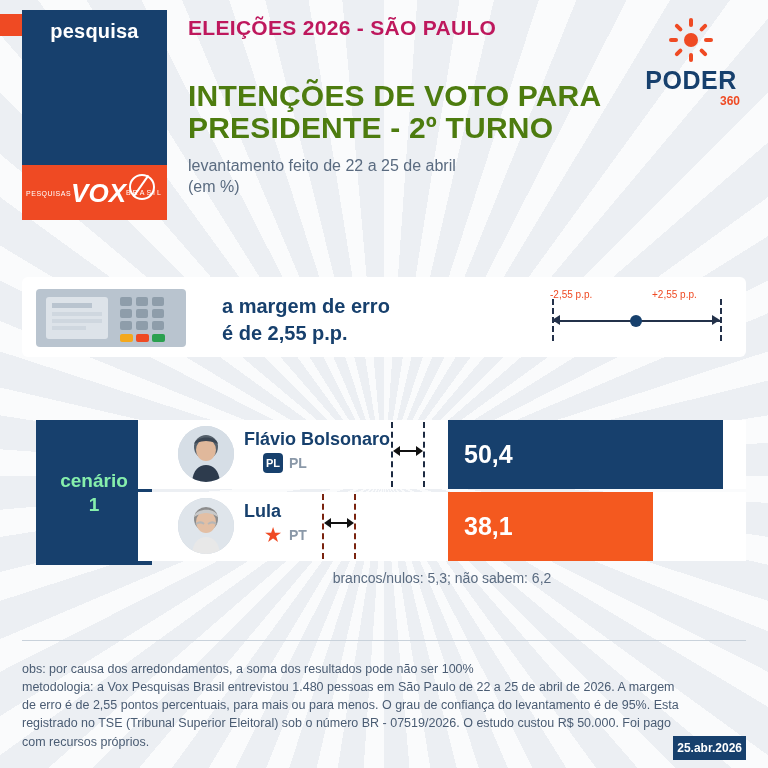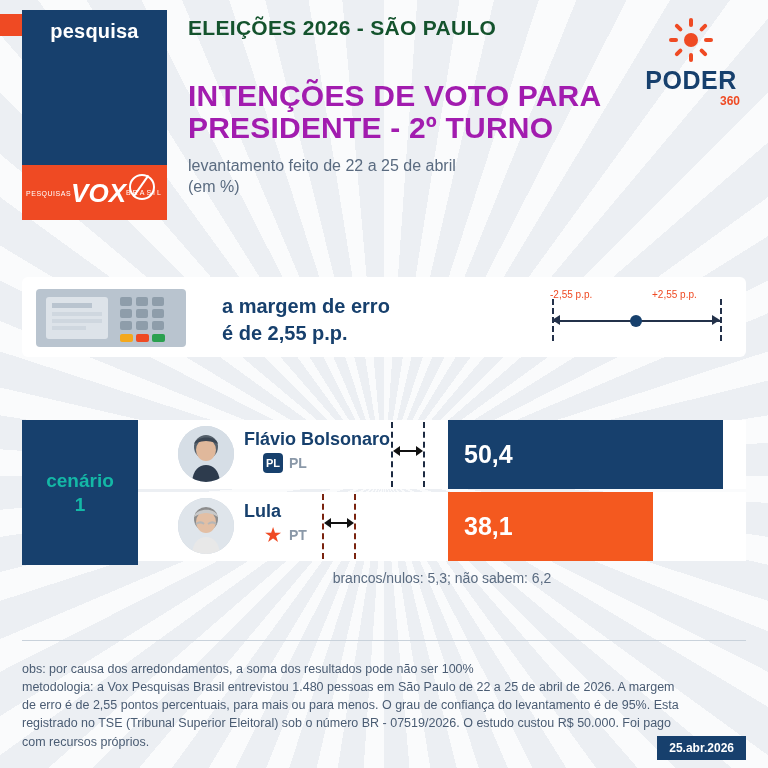--- a/index.html
+++ b/index.html
@@ -47,24 +47,24 @@
   .vox-circle{
     position:absolute;right:12px;top:9px;width:22px;height:22px;border-radius:50%;
     border:2px solid #fff;
   }
   .vox-circle:after{
     content:"";position:absolute;left:9px;top:-3px;width:2px;height:26px;background:#fff;
     transform:rotate(35deg);
   }
   .titles{position:absolute;left:188px;top:16px;width:420px;}
   .eyebrow{
-    color:#14532d;font-size:21px;font-weight:bold;letter-spacing:.3px;margin-bottom:6px;
+    color:#be185d;font-size:21px;font-weight:bold;letter-spacing:.3px;margin-bottom:6px;
   }
   .maintitle{
-    color:#a21caf;font-size:30px;font-weight:bold;line-height:1.08;letter-spacing:.2px;margin-top:40px;
+    color:#4d7c0f;font-size:30px;font-weight:bold;line-height:1.08;letter-spacing:.2px;margin-top:40px;
   }
   .subtitle{
     color:#5a6b80;font-size:16px;margin-top:10px;line-height:1.35;
   }
   .logo{position:absolute;right:22px;top:18px;width:110px;text-align:center;}
   .logo-mark{
     width:44px;height:44px;margin:0 auto 6px auto;position:relative;
   }
   .logo-mark svg{display:block;}
   .logo-text{
@@ -107,22 +107,22 @@
   }
   .arrow-l,.arrow-r{position:absolute;top:30px;width:0;height:0;border-top:5px solid transparent;border-bottom:5px solid transparent;}
   .arrow-l{left:10px;border-right:8px solid #23314a;}
   .arrow-r{left:170px;border-left:8px solid #23314a;}
 
   
   .scenario{
     position:absolute;left:22px;top:420px;width:724px;height:145px;
   }
   .sc-label{
-    position:absolute;left:0;top:0;width:116px;height:145px;background:#17406d;
-    color:#14b8a6;display:flex;align-items:center;justify-content:center;
+    position:absolute;left:14px;top:0;width:116px;height:145px;background:#17406d;
+    color:#86efac;display:flex;align-items:center;justify-content:center;
     font-size:19px;font-weight:bold;text-align:center;line-height:1.25;
   }
   .row{
     position:absolute;left:116px;width:608px;height:69px;background:#fff;
   }
   .row.r1{top:0;}
   .row.r2{top:72px;}
   .avatar{
     position:absolute;left:40px;top:6px;width:56px;height:56px;border-radius:50%;
     overflow:hidden;background:#c9d3dd;
@@ -177,21 +177,21 @@
   }
   .obs{
     position:absolute;left:22px;top:660px;width:720px;
     color:#4a5c73;font-size:12.5px;line-height:1.45;
   }
   .copyright{
     position:absolute;left:22px;top:742px;color:#8a98a8;font-size:16px;margin-top:32px;
   }
   .datebox{
     position:absolute;right:22px;top:736px;background:#17406d;color:#fff;
-    font-size:12px;font-weight:bold;padding:5px 12px;
+    font-size:12px;font-weight:bold;padding:5px 4px;
   }
 </style>
 </head>
 <body>
 
 <div class="rays"></div>
 
 <div class="wrap">
 
   <div class="header">

